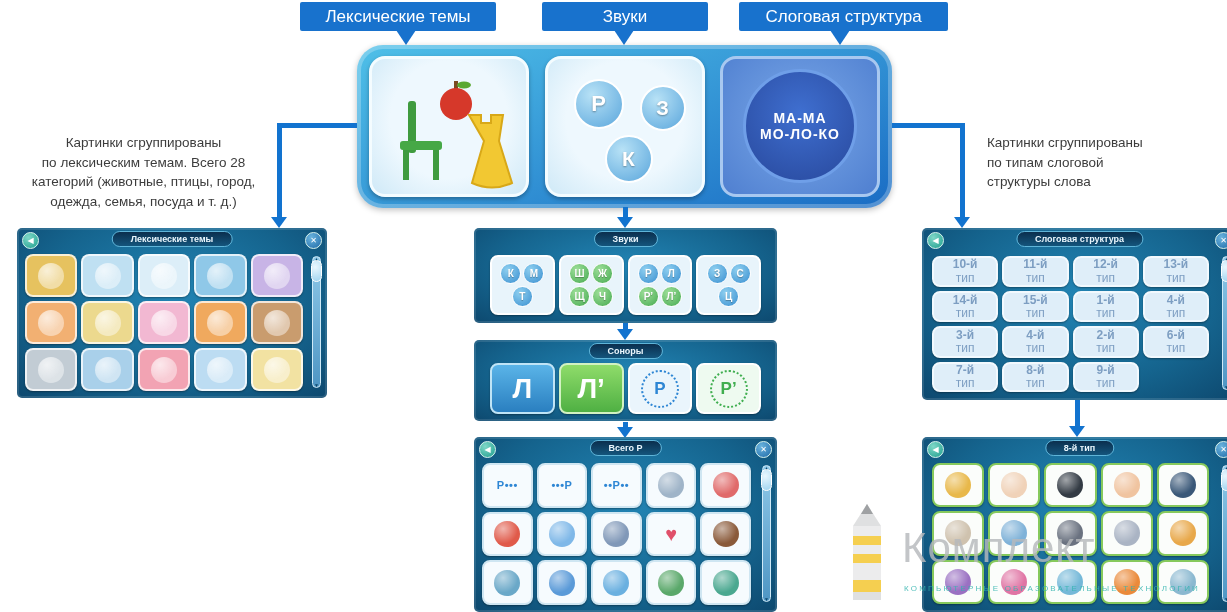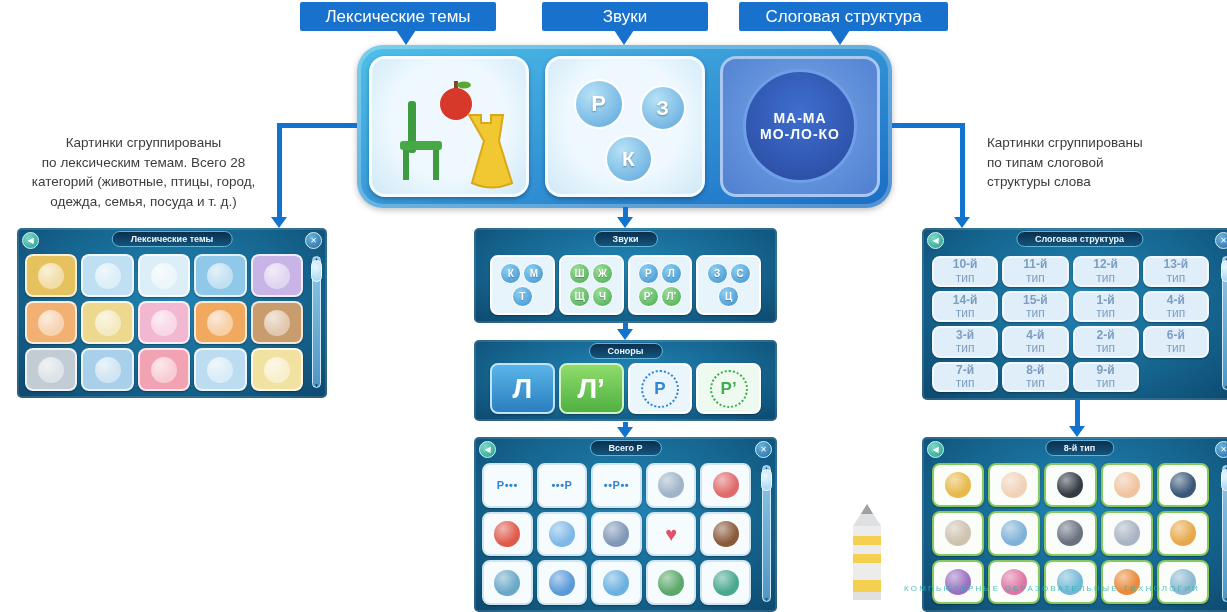--- a/index.html
+++ b/index.html
@@ -470,16 +470,17 @@
   <div id="watermark">
     <svg width="58" height="104" viewBox="0 0 58 104" style="position:absolute;left:0;top:4px;">
       <polygon points="29,2 43,24 15,24" fill="#d9dadb"></polygon>
       <polygon points="29,2 35,12 23,12" fill="#8a8d90"></polygon>
       <rect x="15" y="24" width="28" height="54" fill="#e8e9ea"></rect>
       <rect x="15" y="34" width="28" height="9" fill="#f4c52a"></rect>
       <rect x="15" y="52" width="28" height="9" fill="#f4c52a"></rect>
       <rect x="15" y="78" width="28" height="12" fill="#f4c52a"></rect>
       <rect x="15" y="90" width="28" height="8" fill="#d9dadb"></rect>
     </svg>
+    <div id="wm-big">Комплект</div>
     <div id="wm-small">КОМПЬЮТЕРНЫЕ ОБРАЗОВАТЕЛЬНЫЕ ТЕХНОЛОГИИ</div>
   </div>
 
 </div>
 
 </body></html>

